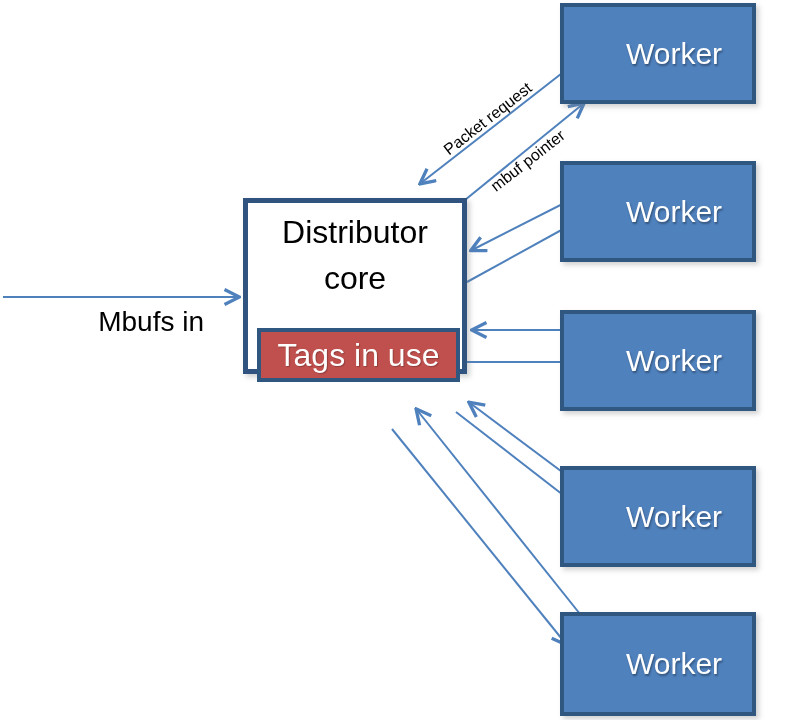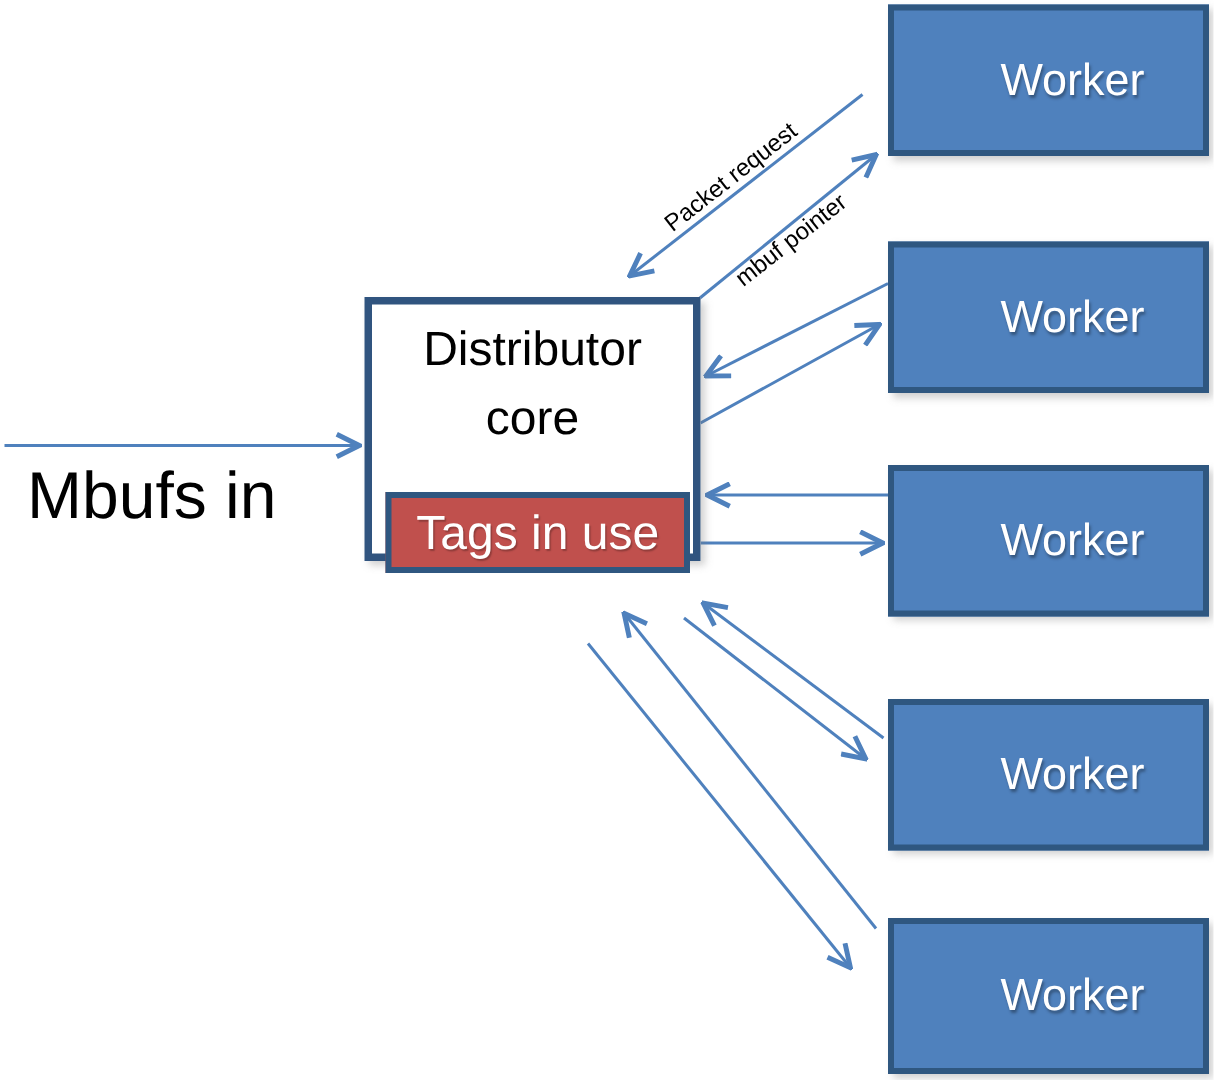--- a/index.html
+++ b/index.html
@@ -64,22 +64,22 @@
     align-items: center;
     justify-content: center;
   }
   .tags-label {
     color: var(--box-text, #fff);
     font-size: 32px;
     text-shadow: 1px 1px 1px rgba(0,0,0,0.25);
   }
   .worker {
     position: absolute;
-    left: 592px;
-    width: 214px; height: 101px;
+    left: 560px;
+    width: 196px; height: 101px;
     background: var(--worker-fill, #4F81BD);
     border: 4px solid var(--worker-border, #2F5780);
     box-shadow: 3px 3px 5px rgba(120,120,120,0.35);
     display: flex;
     align-items: center;
     justify-content: center;
     z-index: 2;
     padding-left: 32px;
   }
   .worker-label {
@@ -87,24 +87,24 @@
     font-size: 30px;
     text-shadow: 1px 2px 2px rgba(0,0,0,0.35);
   }
   .w1 { top: 3px; }
   .w2 { top: 161px; }
   .w3 { top: 310px; }
   .w4 { top: 466px; }
   .w5 { top: 612px; height: 104px; }
   .mbufs-in-label {
     position: absolute;
-    left: 18px; top: 306px;
+    left: 34px; top: 306px;
     width: 170px;
-    text-align: left;
-    font-size: 44px;
+    text-align: right;
+    font-size: 28px;
     color: var(--label-text, #000);
   }
   .diag-label {
     position: absolute;
     font-size: 16px;
     color: var(--label-text, #000);
     white-space: nowrap;
     transform: rotate(-38deg);
     transform-origin: center center;
     z-index: 1;

